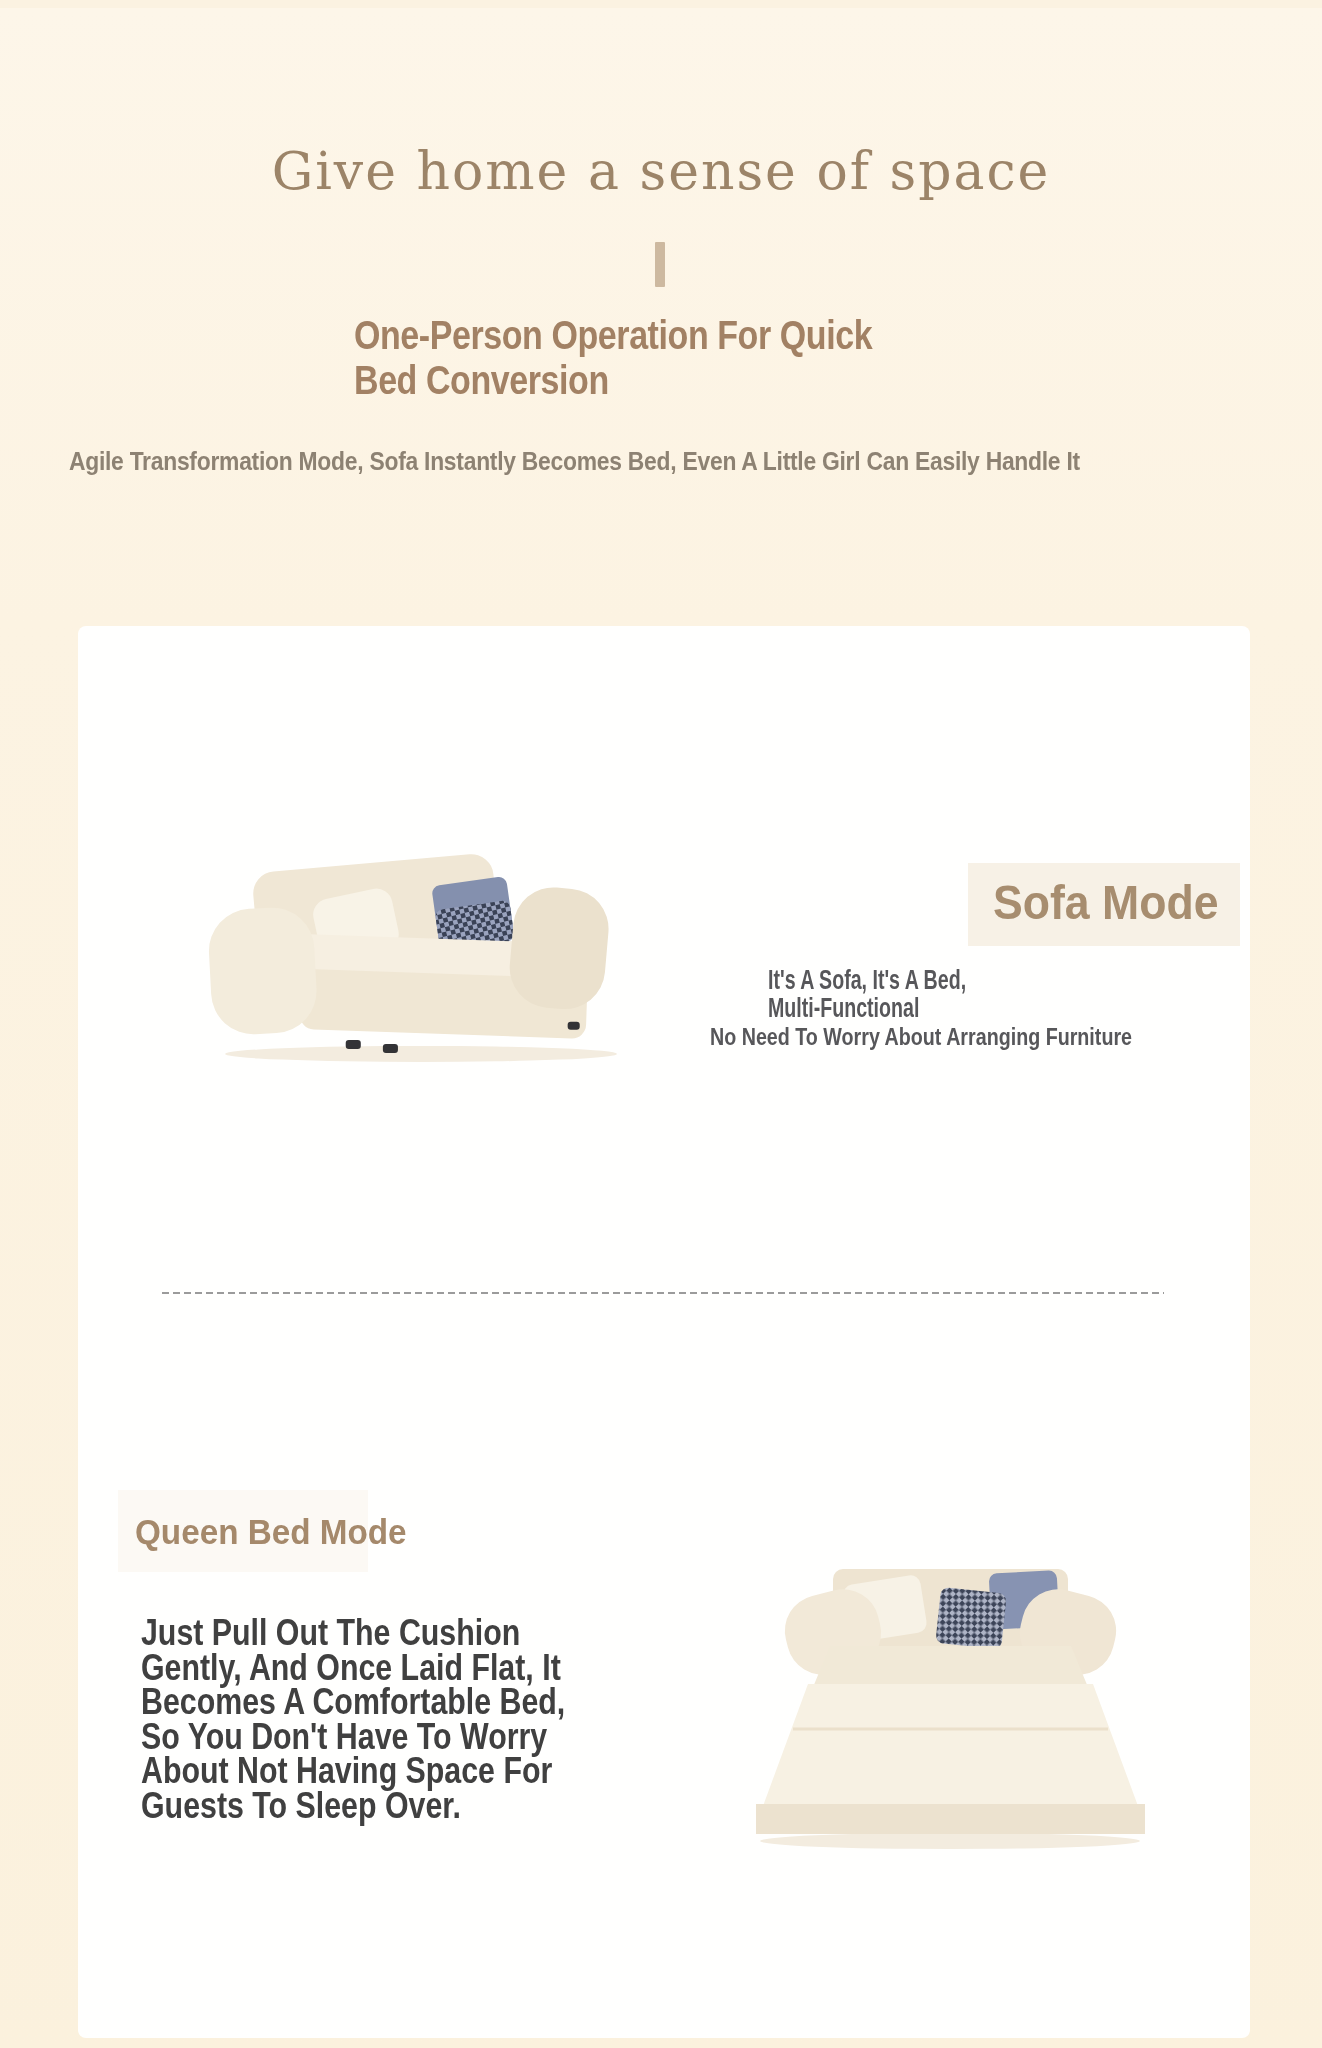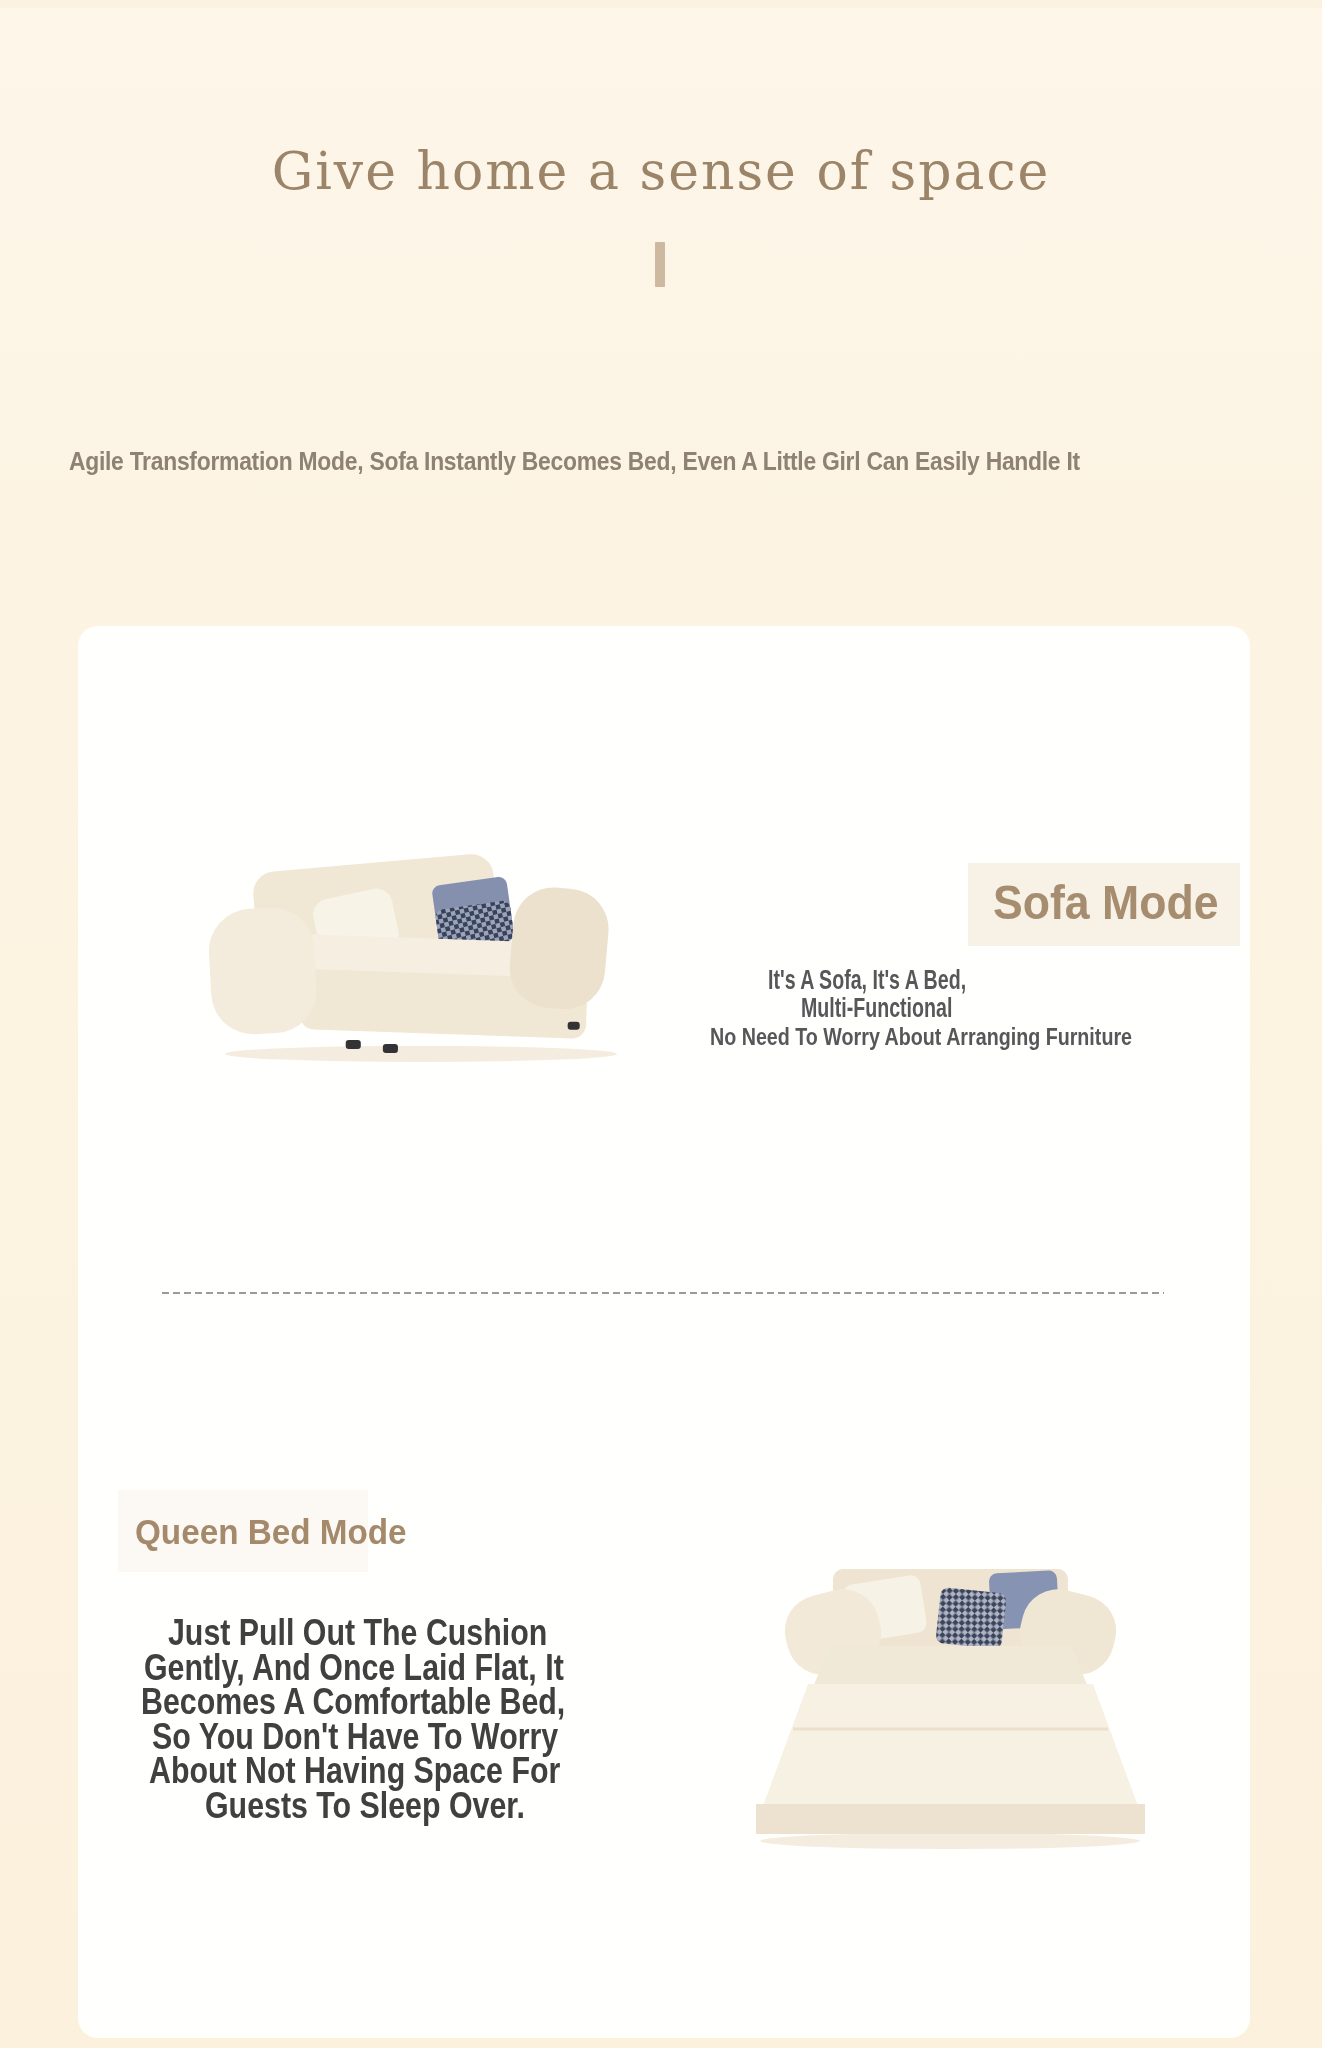--- a/index.html
+++ b/index.html
@@ -21,21 +21,21 @@
   .accent-bar{position:absolute;left:655px;top:234px;width:10px;height:45px;background:#cdb9a0;border-radius:1px;}
   .headline{
     position:absolute;left:354px;top:305px;
     font-size:40px;line-height:45px;font-weight:bold;color:#a28164;letter-spacing:-.5px;
   }
   .subtitle-wrap{position:absolute;left:0;top:438px;width:100%;}
   .subtitle{font-size:26px;font-weight:bold;color:#8d8273;letter-spacing:-.3px;}
 
   .card{
     position:absolute;left:78px;top:618px;width:1172px;height:1412px;
-    background:#fffffe;border-radius:20px;text-align:center;
+    background:#fffffe;border-radius:8px;
   }
 
   .sofa-photo{position:absolute;left:99px;top:207px;width:468px;height:236px;}
   .bed-photo{position:absolute;left:660px;top:918px;width:425px;height:310px;}
   .sofa-photo svg,.bed-photo svg{width:100%;height:100%;display:block;}
 
   .mode-highlight{position:absolute;left:890px;top:237px;width:272px;height:83px;background:#f7f1e6;}
   .mode-title{position:absolute;left:915px;top:248px;font-size:49px;font-weight:bold;color:#a78d6f;}
   .caption{position:absolute;left:690px;top:340px;font-size:28px;line-height:28px;font-weight:bold;color:#57575a;}
   .note{position:absolute;left:632px;top:398px;font-size:24px;line-height:25px;font-weight:bold;color:#57575a;}
@@ -51,20 +51,24 @@
 </style>
 </head>
 <body>
 
 <div class="stage">
 
   <div class="serif-heading">Give home a sense of space</div>
 
   <div class="accent-bar"></div>
 
+  <div class="headline">
+    <div><span class="cx cx85">One-Person Operation For Quick</span></div>
+    <div><span class="cx cx85">Bed Conversion</span></div>
+  </div>
 
   <div class="subtitle-wrap">
     <span class="cx cx88 subtitle">Agile Transformation Mode, Sofa Instantly Becomes Bed, Even A Little Girl Can Easily Handle It</span>
   </div>
 
   <div class="card">
 
     <div class="sofa-photo">
       <svg viewBox="0 0 460 235" preserveAspectRatio="xMidYMid meet">
         <defs>

